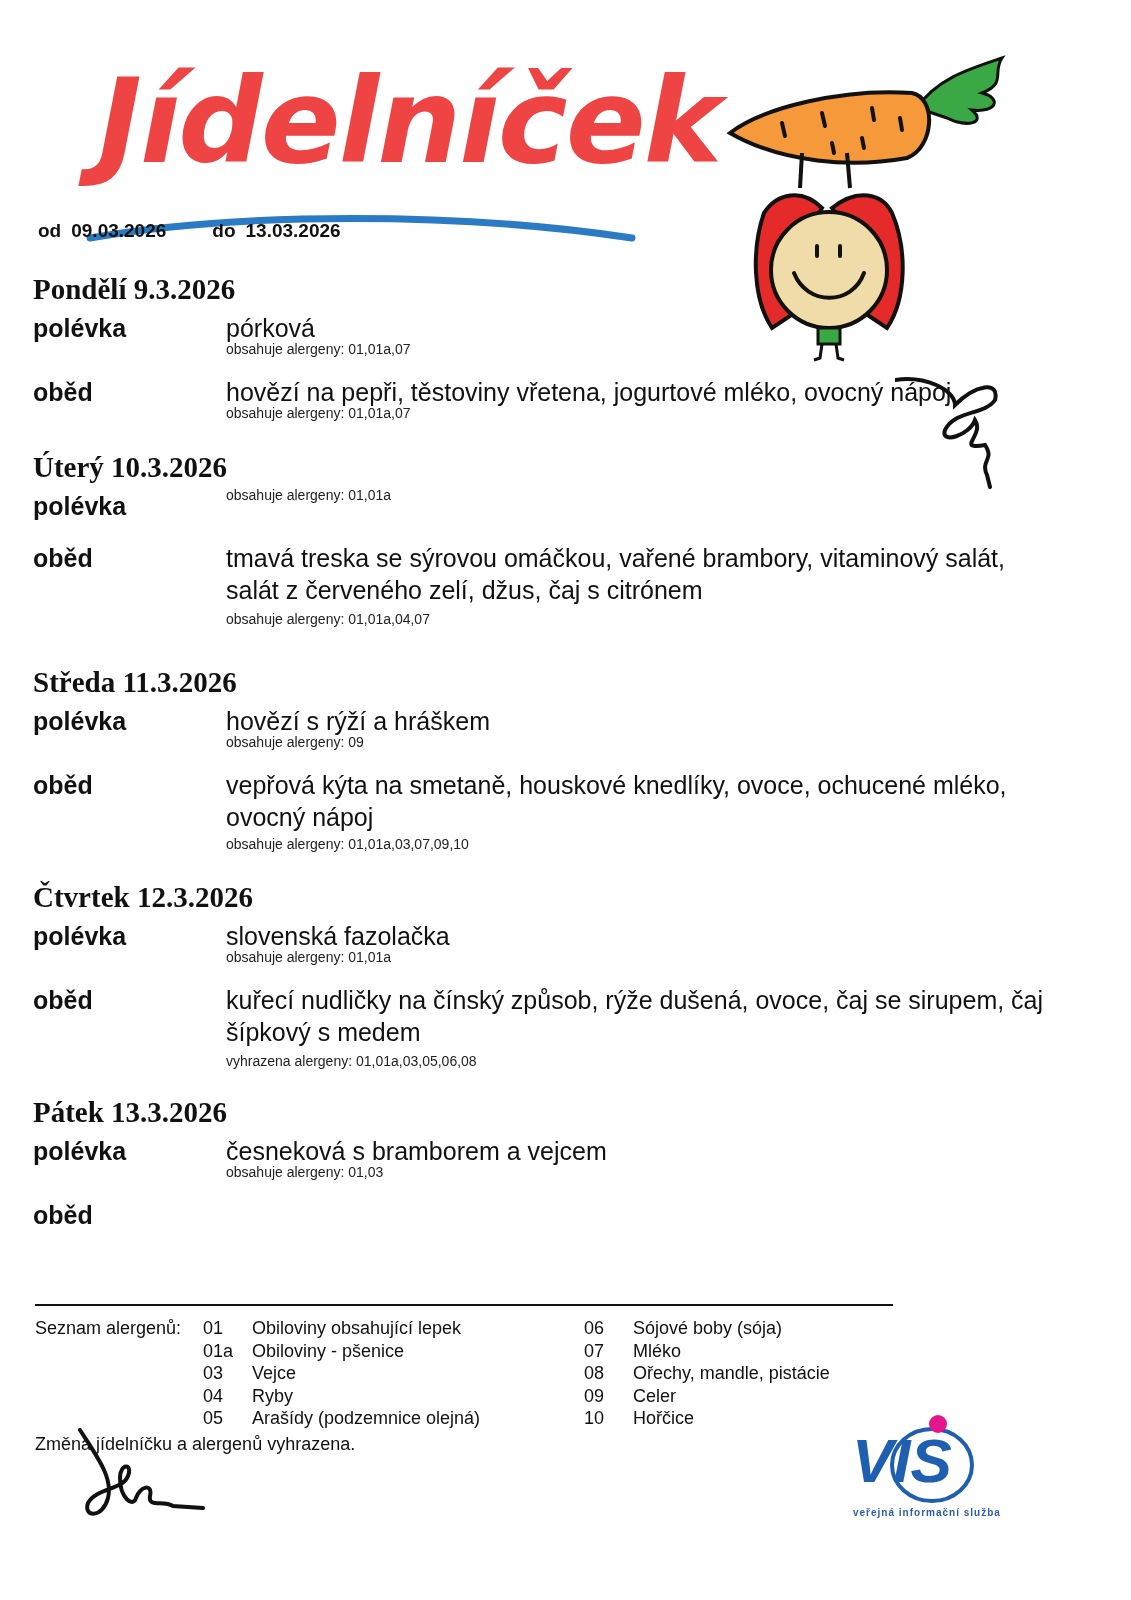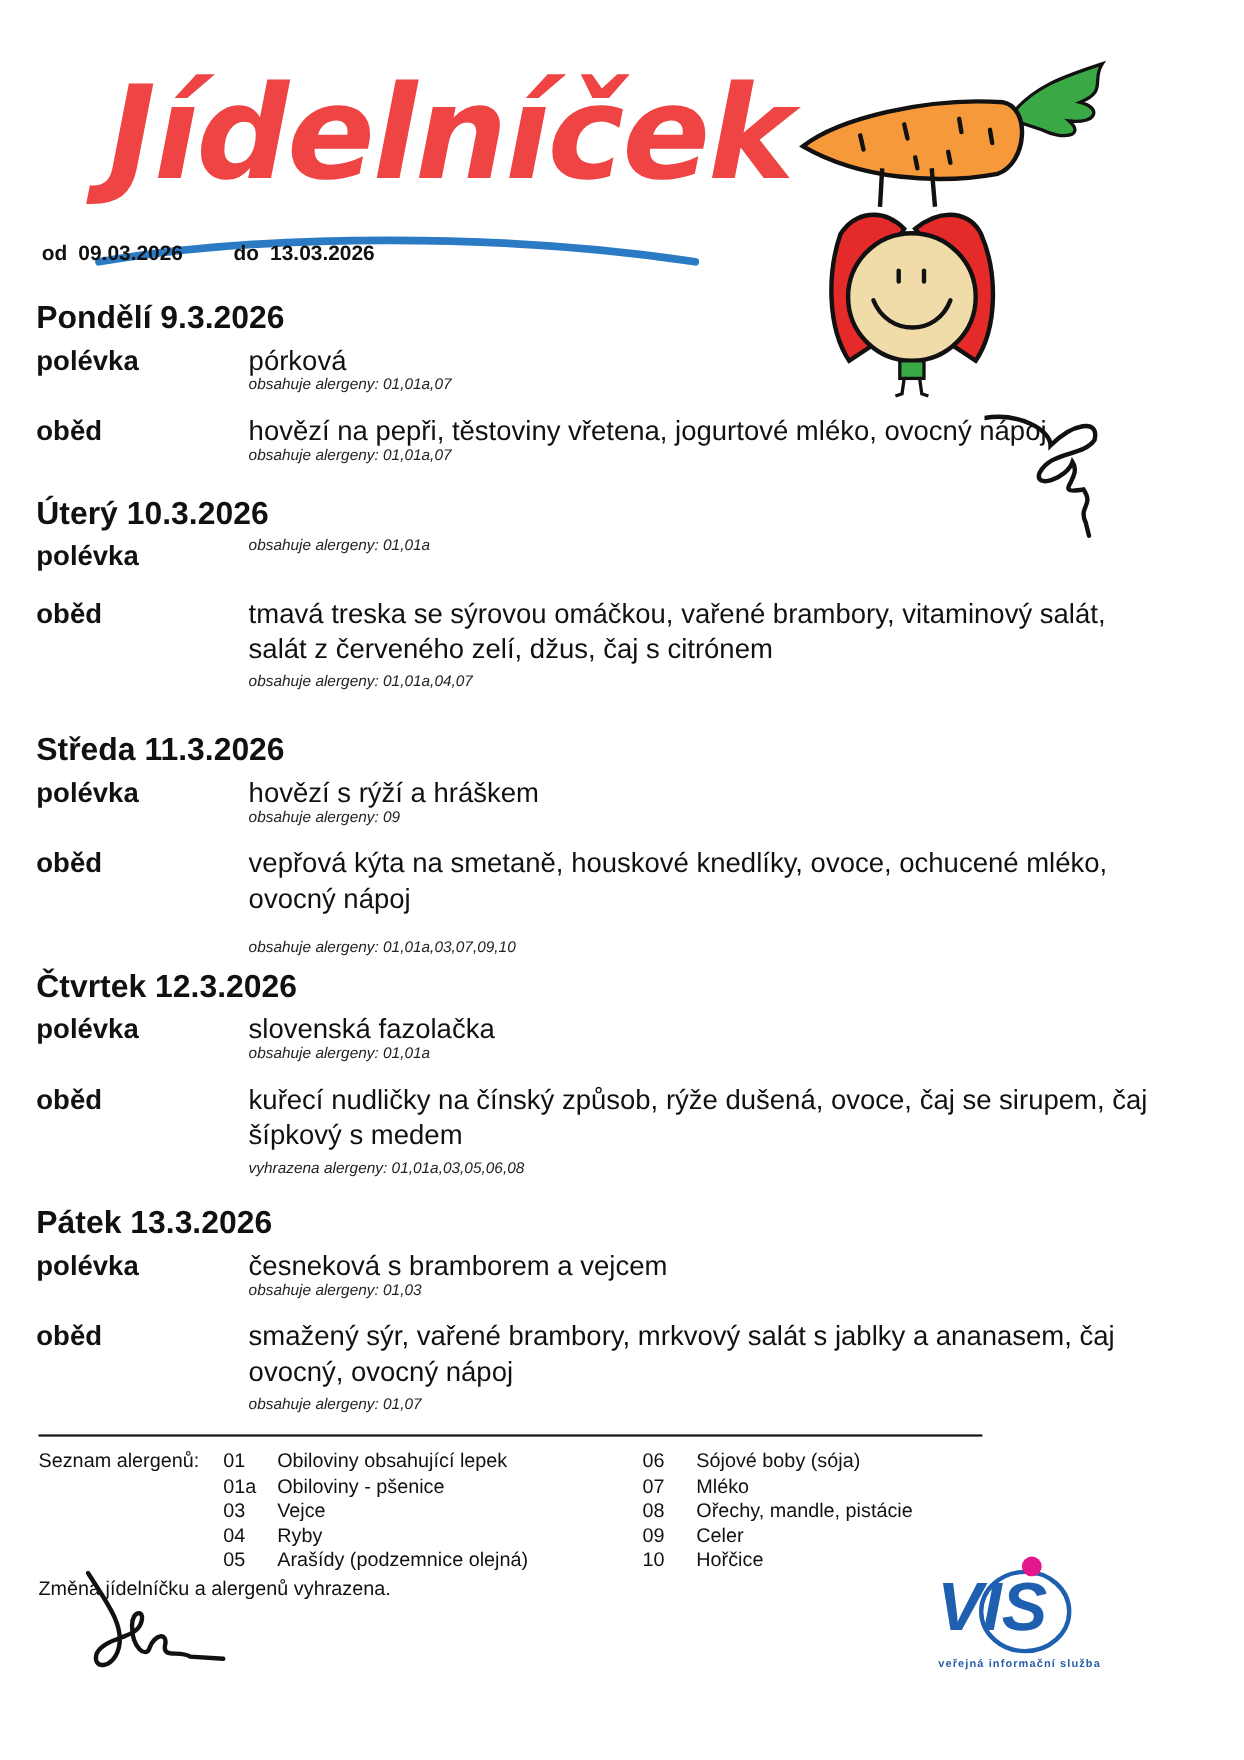--- a/index.html
+++ b/index.html
@@ -10,26 +10,26 @@
   .title { left: 98px; top: 62px; font-size: 118px; font-weight: bold; font-style: italic;
            color: #ef4444; letter-spacing: -2px; line-height: 1; font-family: "DejaVu Sans", sans-serif; }
   .swoosh { left: 80px; top: 210px; }
   .range { left: 38px; top: 220px; font-size: 19px; font-weight: bold; white-space: nowrap; }
   .range span { margin-right: 10px; }
   .range .gap { display: inline-block; width: 26px; }
 
   .mascot { left: 722px; top: 48px; }
 
   .day { position: absolute; left: 33px; }
-  .day-title { font-size: 29px; font-weight: bold; line-height: 34px; margin: 0 0 6px 0; }
+  .day-title { font-size: 29px; font-weight: bold; line-height: 34px; margin: 0 0 6px 0; font-family: Liberation Serif, serif; }
   .row { position: relative; display: flex; gap: 22px; }
   .row-label { width: 171px; font-size: 25px; font-weight: bold; line-height: 32px; }
   .row-body { width: 860px; }
   .dish { font-size: 25px; line-height: 32px; }
-  .allergens { font-size: 14px; font-style: italic; color: #222; line-height: 14px; margin-top: -2px; }
+  .allergens { font-size: 14px; color: #222; line-height: 14px; margin-top: -2px; }
 
   .rule { left: 35px; top: 1304px; width: 858px; height: 2px; background: #111; }
   .legend { left: 35px; top: 1317px; font-size: 18px; line-height: 22.6px; }
   .legend-head { position: absolute; left: 0; top: 0; white-space: nowrap; }
   .legend-col { position: absolute; top: 0; }
   .legend-item { display: flex; white-space: nowrap; }
   .legend-code { width: 49px; }
   .note { left: 35px; top: 1434px; font-size: 18px; }
 
   .sig-bottom { left: 78px; top: 1428px; }
@@ -125,21 +125,21 @@
     <div class="row-label">polévka</div>
     <div class="row-body">
       <div class="dish">hovězí s rýží a hráškem</div>
       <div class="allergens">obsahuje alergeny: 09</div>
     </div>
   </div>
   <div class="row" style="margin-top:20px">
     <div class="row-label">oběd</div>
     <div class="row-body" style="width:830px">
       <div class="dish">vepřová kýta na smetaně, houskové knedlíky, ovoce, ochucené mléko, ovocný nápoj</div>
-      <div class="allergens" style="margin-top:20px">obsahuje alergeny: 01,01a,03,07,09,10</div>
+      <div class="allergens" style="margin-top:4px">obsahuje alergeny: 01,01a,03,07,09,10</div>
     </div>
   </div>
 </div>
 
 <div class="day" style="top:880px">
   <div class="day-title">Čtvrtek 12.3.2026</div>
   <div class="row">
     <div class="row-label">polévka</div>
     <div class="row-body">
       <div class="dish">slovenská fazolačka</div>
@@ -159,24 +159,20 @@
   <div class="day-title">Pátek 13.3.2026</div>
   <div class="row">
     <div class="row-label">polévka</div>
     <div class="row-body">
       <div class="dish">česneková s bramborem a vejcem</div>
       <div class="allergens">obsahuje alergeny: 01,03</div>
     </div>
   </div>
   <div class="row" style="margin-top:20px">
     <div class="row-label">oběd</div>
-    <div class="row-body" style="width:840px">
-      <div class="dish">smažený sýr, vařené brambory, mrkvový salát s jablky a ananasem, čaj ovocný, ovocný nápoj</div>
-      <div class="allergens" style="margin-top:6px">obsahuje alergeny: 01,07</div>
-    </div>
   </div>
 </div>
 
 <div class="abs rule"></div>
 <div class="abs legend">
   <div class="legend-head">Seznam alergenů:</div>
   <div class="legend-col" style="left:168px">
     <div class="legend-item">
         <span class="legend-code">01</span>
         <span>Obiloviny obsahující lepek</span>

